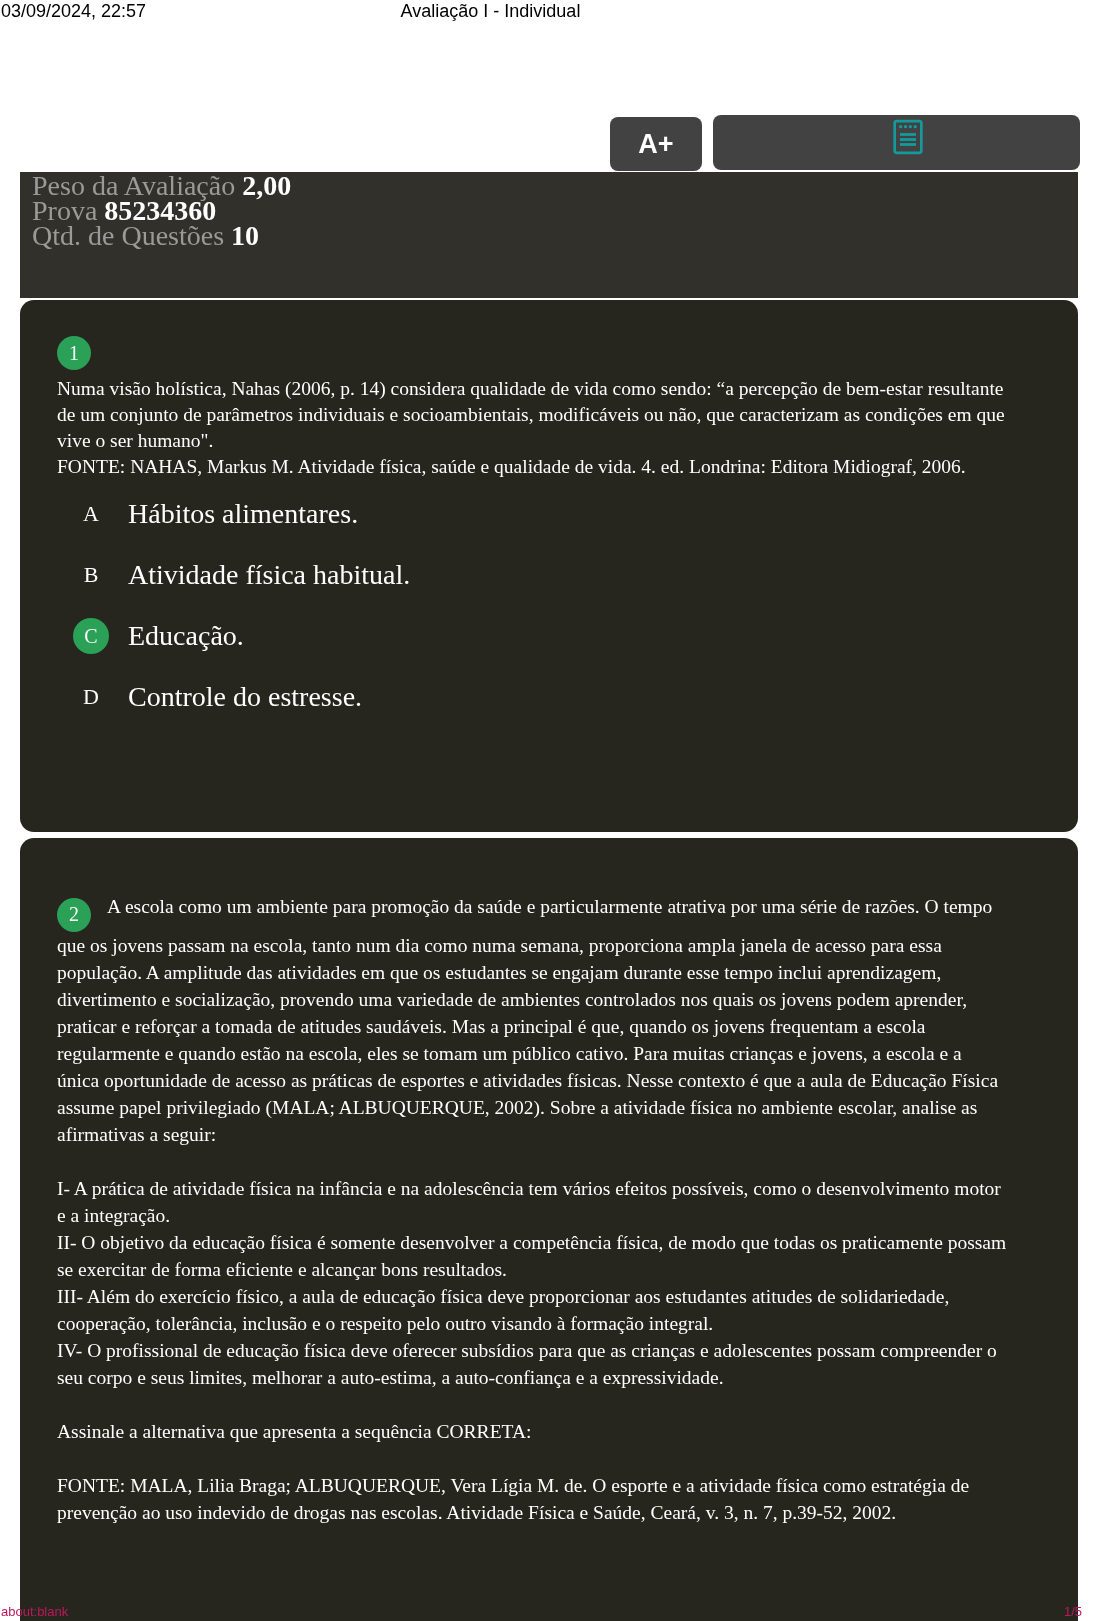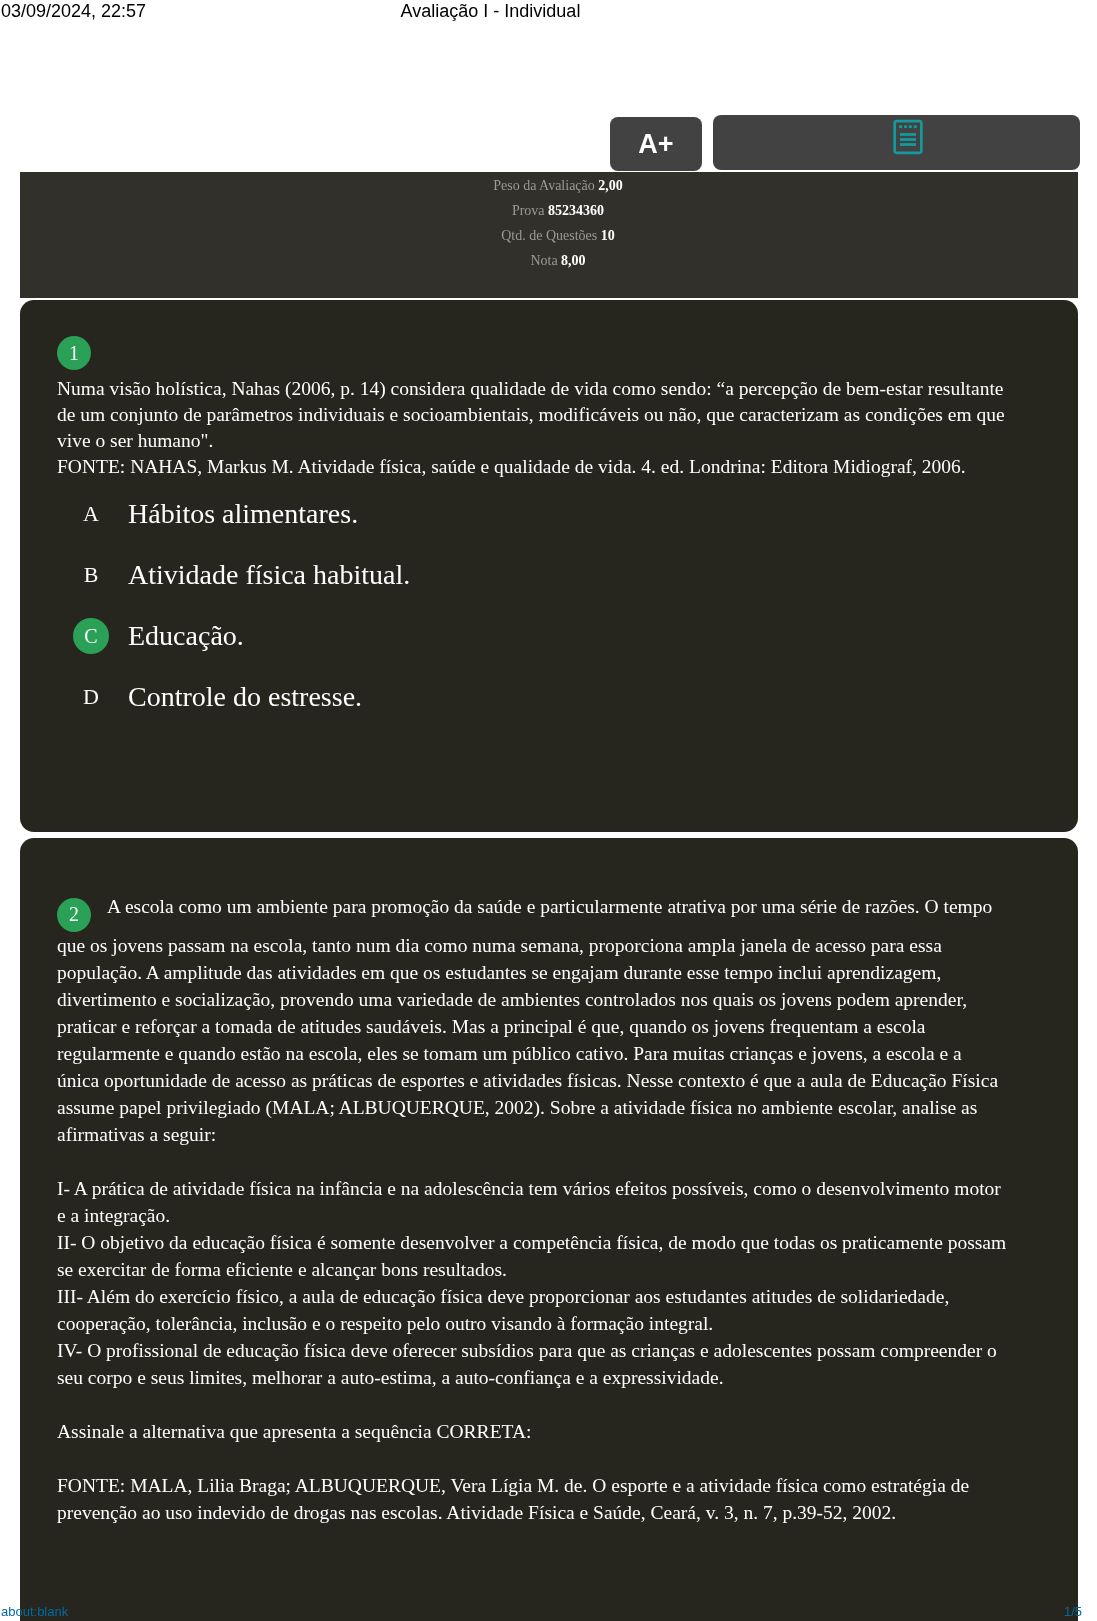--- a/index.html
+++ b/index.html
@@ -14,21 +14,21 @@
 
   
   .print-header {
     position: absolute; top: 0; left: 0; width: 975px; height: 20px;
     font-size: 18px; color: #000;
   }
   .print-datetime { position: absolute; left: 1px; top: 1px; }
   .print-title { position: absolute; left: 6px; right: 0; top: 1px; text-align: center; }
   .print-footer {
     position: absolute; left: 0; bottom: 2px; width: 1084px; height: 18px;
-    font-size: 13px; color: #0369a1;
+    font-size: 13px; color: #be185d;
   }
   .footer-left { position: absolute; left: 1px; bottom: 0; }
   .footer-right { position: absolute; right: 2px; bottom: 0; }
 
   
   .btn {
     position: absolute;
     background: #424242;
     border: none;
     border-radius: 8px;
@@ -48,26 +48,25 @@
     font-size: 21px;
     text-align: left;
     flex-direction: column;
   }
   .btn-viewmode svg { flex: 0 0 auto; display: block; }
 
   
   .summary {
     position: absolute; left: 20px; top: 172px; width: 1058px; height: 126px;
     background: #31302b;
-    padding: 1px 0 0 18px;
+    padding: 1px 0 0 12px;
     font-family: "Liberation Serif", serif;
-    font-size: 14px;
+    font-size: 28px;
     line-height: 25px;
     overflow: hidden;
-    text-align: center;
   }
   .summary .lbl { color: #9a9a96; }
   .summary .val { color: #ffffff; font-weight: bold; }
 
   
   .card {
     position: absolute; left: 20px; width: 1058px;
     background: #26261f;
     color: #ffffff;
     font-family: "Liberation Serif", serif;
@@ -132,21 +131,20 @@
     <line x1="7.2" y1="14.5" x2="16.8" y2="14.5" stroke="#14999c" stroke-width="1.7"></line>
     <line x1="7.2" y1="17.5" x2="16.8" y2="17.5" stroke="#14999c" stroke-width="1.7"></line>
   </svg>
   <span>Alterar modo de visualização</span>
 </button>
 
 <div class="summary">
   <div><span class="lbl">Peso da Avaliação</span> <span class="val">2,00</span></div>
   <div><span class="lbl">Prova</span> <span class="val">85234360</span></div>
   <div><span class="lbl">Qtd. de Questões</span> <span class="val">10</span></div>
-  <div><span class="lbl">Nota</span> <span class="val">8,00</span></div>
 </div>
 
 <div class="card card-1">
   <div class="qbadge-block">
     <span class="qbadge">1</span>
   </div>
   <div class="para">Numa visão holística, Nahas (2006, p. 14) considera qualidade de vida como sendo: “a percepção de bem-estar resultante de um conjunto de parâmetros individuais e socioambientais, modificáveis ou não, que caracterizam as condições em que vive o ser humano".</div>
   <div class="para">FONTE: NAHAS, Markus M. Atividade física, saúde e qualidade de vida. 4. ed. Londrina: Editora Midiograf, 2006.</div>
   <div class="options">
     <div class="option-row">

